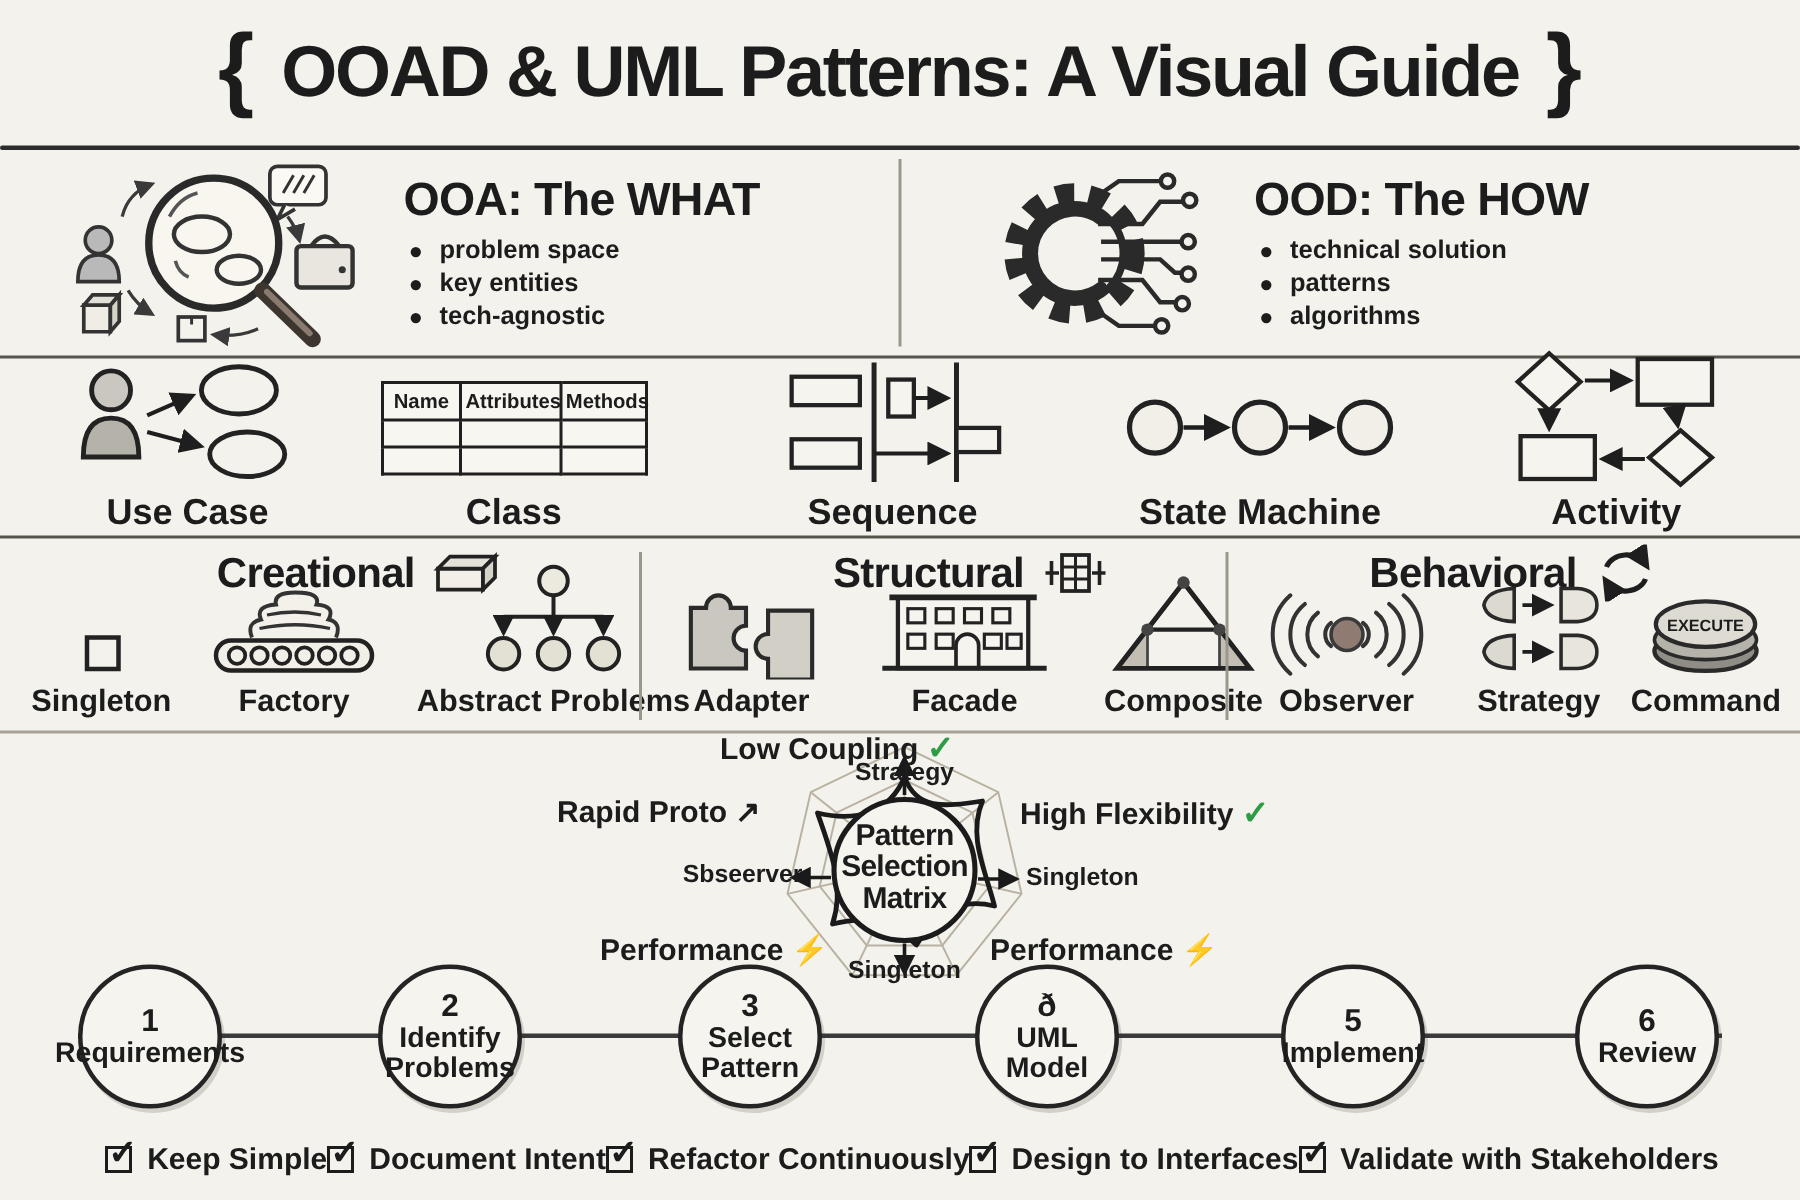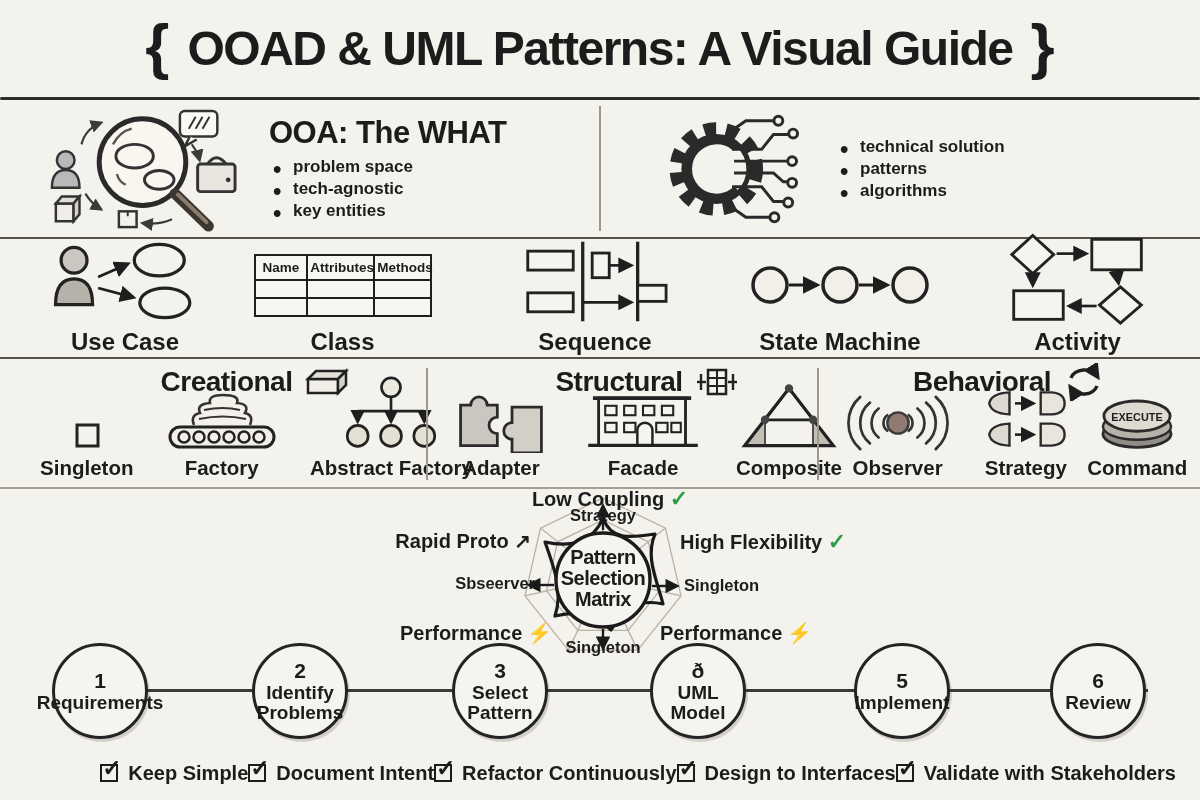--- a/index.html
+++ b/index.html
@@ -64,21 +64,21 @@
   .flow-step { position:absolute; top:643px; width:96px; height:96px; border:3.5px solid #242424;
     border-radius:50%; background:#f6f4ee; display:flex; flex-direction:column;
     align-items:center; justify-content:center; text-align:center;
     box-shadow:2px 3px 0 rgba(60,55,45,0.18); }
   .flow-number { font-size:21px; }
   .flow-label { font-size:19px; line-height:20px; width:88px; }
   .flow-step.nowrap .flow-label { white-space:nowrap; width:auto; overflow:visible; }
 
   
   .check-sec { position:absolute; left:0; right:0; top:752px; height:42px;
-    display:flex; justify-content:flex-end; align-items:center; padding:0 24px 0 40px; }
+    display:flex; justify-content:center; align-items:center; padding:0 24px 0 40px; }
   .check-item { display:flex; align-items:center; gap:10px; }
   .checkbox { position:relative; width:18px; height:18px; border:2.5px solid #1c1c1c; flex:none; }
   .checkbox::after { content:"✓"; position:absolute; top:-11px; left:0px;
     font-size:23px; font-weight:bold; color:#1c1c1c; }
   .check-label { font-size:20px; }
 
   svg { display:block; }
 </style>
 </head>
 <body>
@@ -123,22 +123,22 @@
         <ellipse cx="117" cy="76" rx="15" ry="9.5" fill="none" stroke="#333" stroke-width="3"></ellipse>
         <path d="M74,70 q2,8 9,11" fill="none" stroke="#555" stroke-width="2.4"></path>
         <line x1="133" y1="90" x2="167" y2="123" stroke="#3c3530" stroke-width="11" stroke-linecap="round"></line>
         <line x1="136" y1="91" x2="165" y2="119" stroke="#8a7b6e" stroke-width="4" stroke-linecap="round"></line>
       </svg>
     </span>
     <div class="txt-block">
       <div class="sec-heading">OOA: The WHAT</div>
       <ul class="bullets">
         <li>problem space</li>
+        <li>key entities</li>
         <li>tech-agnostic</li>
-        <li>key entities</li>
       </ul>
     </div>
   </div>
   <div class="vline" style="left:599px; top:106px; height:125px"></div>
   <div class="half" style="left:662px; width:520px">
     <span class="icon-wrap">
       <svg width="150" height="128" viewBox="0 0 150 130">
         <circle cx="54" cy="65" r="40" fill="none" stroke="#2a2a2a" stroke-width="15" stroke-dasharray="12 10"></circle>
         <circle cx="54" cy="65" r="33" fill="#f4f2ec" stroke="#2a2a2a" stroke-width="5"></circle>
         <path d="M72,42 A29,29 0 1 0 72,88" fill="none" stroke="#2a2a2a" stroke-width="8" stroke-linecap="round"></path>
@@ -150,20 +150,21 @@
           <circle cx="131" cy="79" r="4.5" fill="#f4f2ec" stroke="#2a2a2a" stroke-width="3"></circle>
         <path d="M70,83 H100 L112,98 H122" fill="none" stroke="#2a2a2a" stroke-width="3"></path>
           <circle cx="127" cy="99" r="4.5" fill="#f4f2ec" stroke="#2a2a2a" stroke-width="3"></circle>
         <path d="M64,30 L84,16 H112" fill="none" stroke="#2a2a2a" stroke-width="3"></path>
           <circle cx="117" cy="16" r="4.5" fill="#f4f2ec" stroke="#2a2a2a" stroke-width="3"></circle>
         <path d="M64,100 L84,114 H108" fill="none" stroke="#2a2a2a" stroke-width="3"></path>
           <circle cx="113" cy="114" r="4.5" fill="#f4f2ec" stroke="#2a2a2a" stroke-width="3"></circle>
       </svg>
     </span>
     <div class="txt-block">
+      <div class="sec-heading">OOD: The HOW</div>
       <ul class="bullets">
         <li>technical solution</li>
         <li>patterns</li>
         <li>algorithms</li>
       </ul>
     </div>
   </div>
   <div class="hline" style="top:237px"></div>
 
   <div class="uml-cell" style="left:30px; width:190px">
@@ -260,21 +261,21 @@
         <line x1="55" y1="29" x2="86" y2="29" stroke="#1e1e1e" stroke-width="2.8" marker-end="url(#m-ac)"></line>
         <line x1="118" y1="48" x2="120" y2="60" stroke="#1e1e1e" stroke-width="2.8" marker-end="url(#m-ac)"></line>
         <line x1="97" y1="84" x2="68" y2="84" stroke="#1e1e1e" stroke-width="2.8" marker-end="url(#m-ac)"></line>
         <line x1="30" y1="52" x2="30" y2="62" stroke="#1e1e1e" stroke-width="2.8" marker-end="url(#m-ac)"></line>
       </svg>
     </span>
     <div class="uml-label">Activity</div>
   </div>
   <div class="hline" style="top:357px"></div>
 
-  <div class="cat" style="left:16px; width:481px">
+  <div class="cat" style="left:0; width:481px">
     <div class="cat-title">
       <span>Creational</span>
       <span>
         <svg width="48" height="30" viewBox="0 0 48 30">
           <polygon points="4,12 34,12 34,26 4,26" fill="#f1efe8" stroke="#222" stroke-width="2.5"></polygon>
           <polygon points="4,12 12,4 42,4 34,12" fill="#e4e1d8" stroke="#222" stroke-width="2.5"></polygon>
           <polygon points="34,12 42,4 42,18 34,26" fill="#d6d3c9" stroke="#222" stroke-width="2.5"></polygon>
         </svg>
       </span>
     </div>
@@ -316,21 +317,21 @@
             <line x1="56" y1="23" x2="56" y2="38" stroke="#222" stroke-width="2.8"></line>
             <line x1="21" y1="38" x2="91" y2="38" stroke="#222" stroke-width="2.8"></line>
             <line x1="21" y1="38" x2="21" y2="49" stroke="#222" stroke-width="2.8" marker-end="url(#m-af)"></line>
             <line x1="56" y1="38" x2="56" y2="49" stroke="#222" stroke-width="2.8" marker-end="url(#m-af)"></line>
             <line x1="91" y1="38" x2="91" y2="49" stroke="#222" stroke-width="2.8" marker-end="url(#m-af)"></line>
             <circle cx="21" cy="64" r="11" fill="#e3e0d4" stroke="#222" stroke-width="2.8"></circle>
             <circle cx="56" cy="64" r="11" fill="#e3e0d4" stroke="#222" stroke-width="2.8"></circle>
             <circle cx="91" cy="64" r="11" fill="#e3e0d4" stroke="#222" stroke-width="2.8"></circle>
           </svg>
         </span>
-        <div class="pat-label">Abstract Factory</div>
+        <div class="pat-label">Abstract Problems</div>
       </div>
     </div>
   </div>
   <div class="vline" style="left:426px; top:368px; height:112px"></div>
 
   <div class="cat" style="left:427px; width:440px">
     <div class="cat-title">
       <span>Structural</span>
       <span>
         <svg width="44" height="36" viewBox="0 0 44 36">
@@ -481,26 +482,26 @@
     <line x1="0" y1="-48" x2="0" y2="-72" stroke="#1a1a1a" stroke-width="2.4" marker-end="url(#m-rd)"></line>
     <line x1="49" y1="8" x2="74" y2="8" stroke="#1a1a1a" stroke-width="2.4" marker-end="url(#m-rd)"></line>
     <line x1="-49" y1="7" x2="-74" y2="7" stroke="#1a1a1a" stroke-width="2.4" marker-end="url(#m-rd)"></line>
     <line x1="0" y1="51" x2="0" y2="70" stroke="#1a1a1a" stroke-width="2.4" marker-end="url(#m-rd)"></line>
   </svg>
   <div class="radar-center-text">
     <div>Pattern</div>
     <div>Selection</div>
     <div>Matrix</div>
   </div>
-  <div class="rlabel big" style="left:480px; top:486px; width:260px; text-align:center">
+  <div class="rlabel big" style="left:480px; top:486px; width:260px; text-align:left">
     <span>Low Coupling</span>
     <span class="mark-check">✓</span>
   </div>
   <div class="rlabel axis" style="left:540px; top:506px; width:126px; text-align:center">Strategy</div>
-  <div class="rlabel big" style="left:384px; top:529px; width:147px; text-align:right">
+  <div class="rlabel big" style="left:360px; top:529px; width:147px; text-align:right">
     <span>Rapid Proto</span>
     <span class="mark-arrow">↗</span>
   </div>
   <div class="rlabel big" style="left:680px; top:529px">
     <span>High Flexibility</span>
     <span class="mark-check">✓</span>
   </div>
   <div class="rlabel axis" style="left:420px; top:574px; width:115px; text-align:right">Sbseerver</div>
   <div class="rlabel axis" style="left:684px; top:576px">Singleton</div>
   <div class="rlabel big" style="left:400px; top:621px; width:132px; text-align:right">

